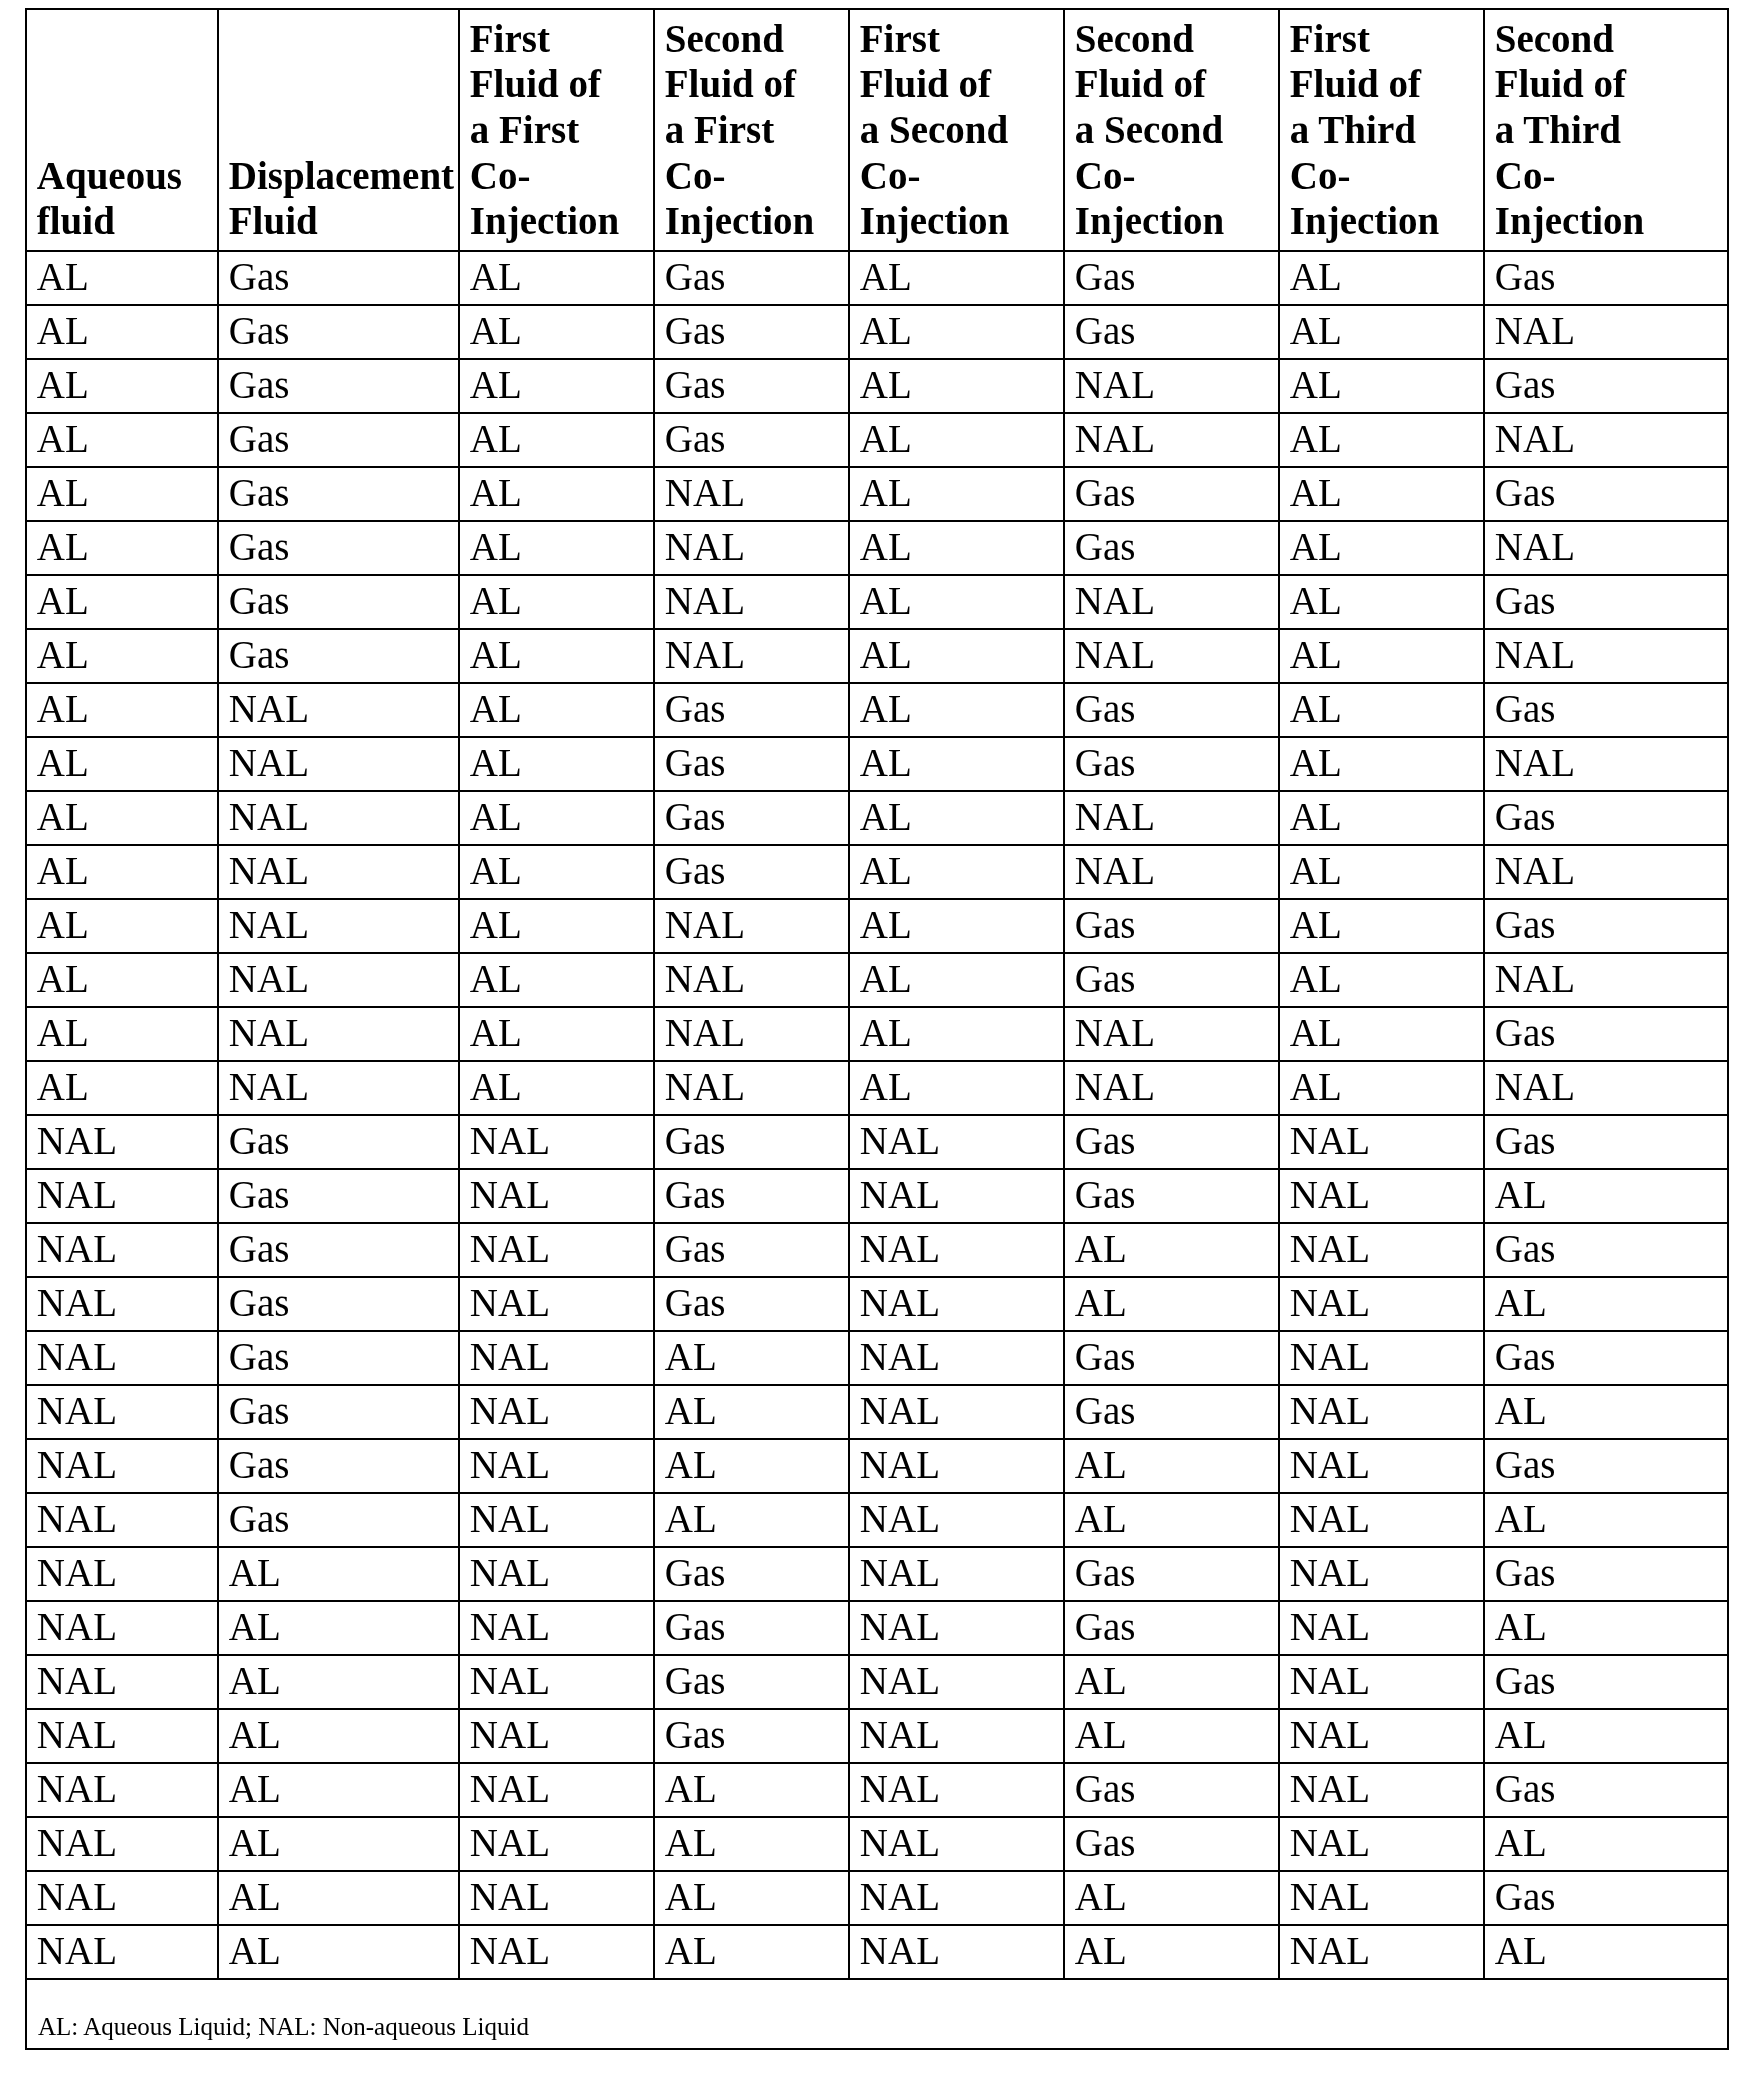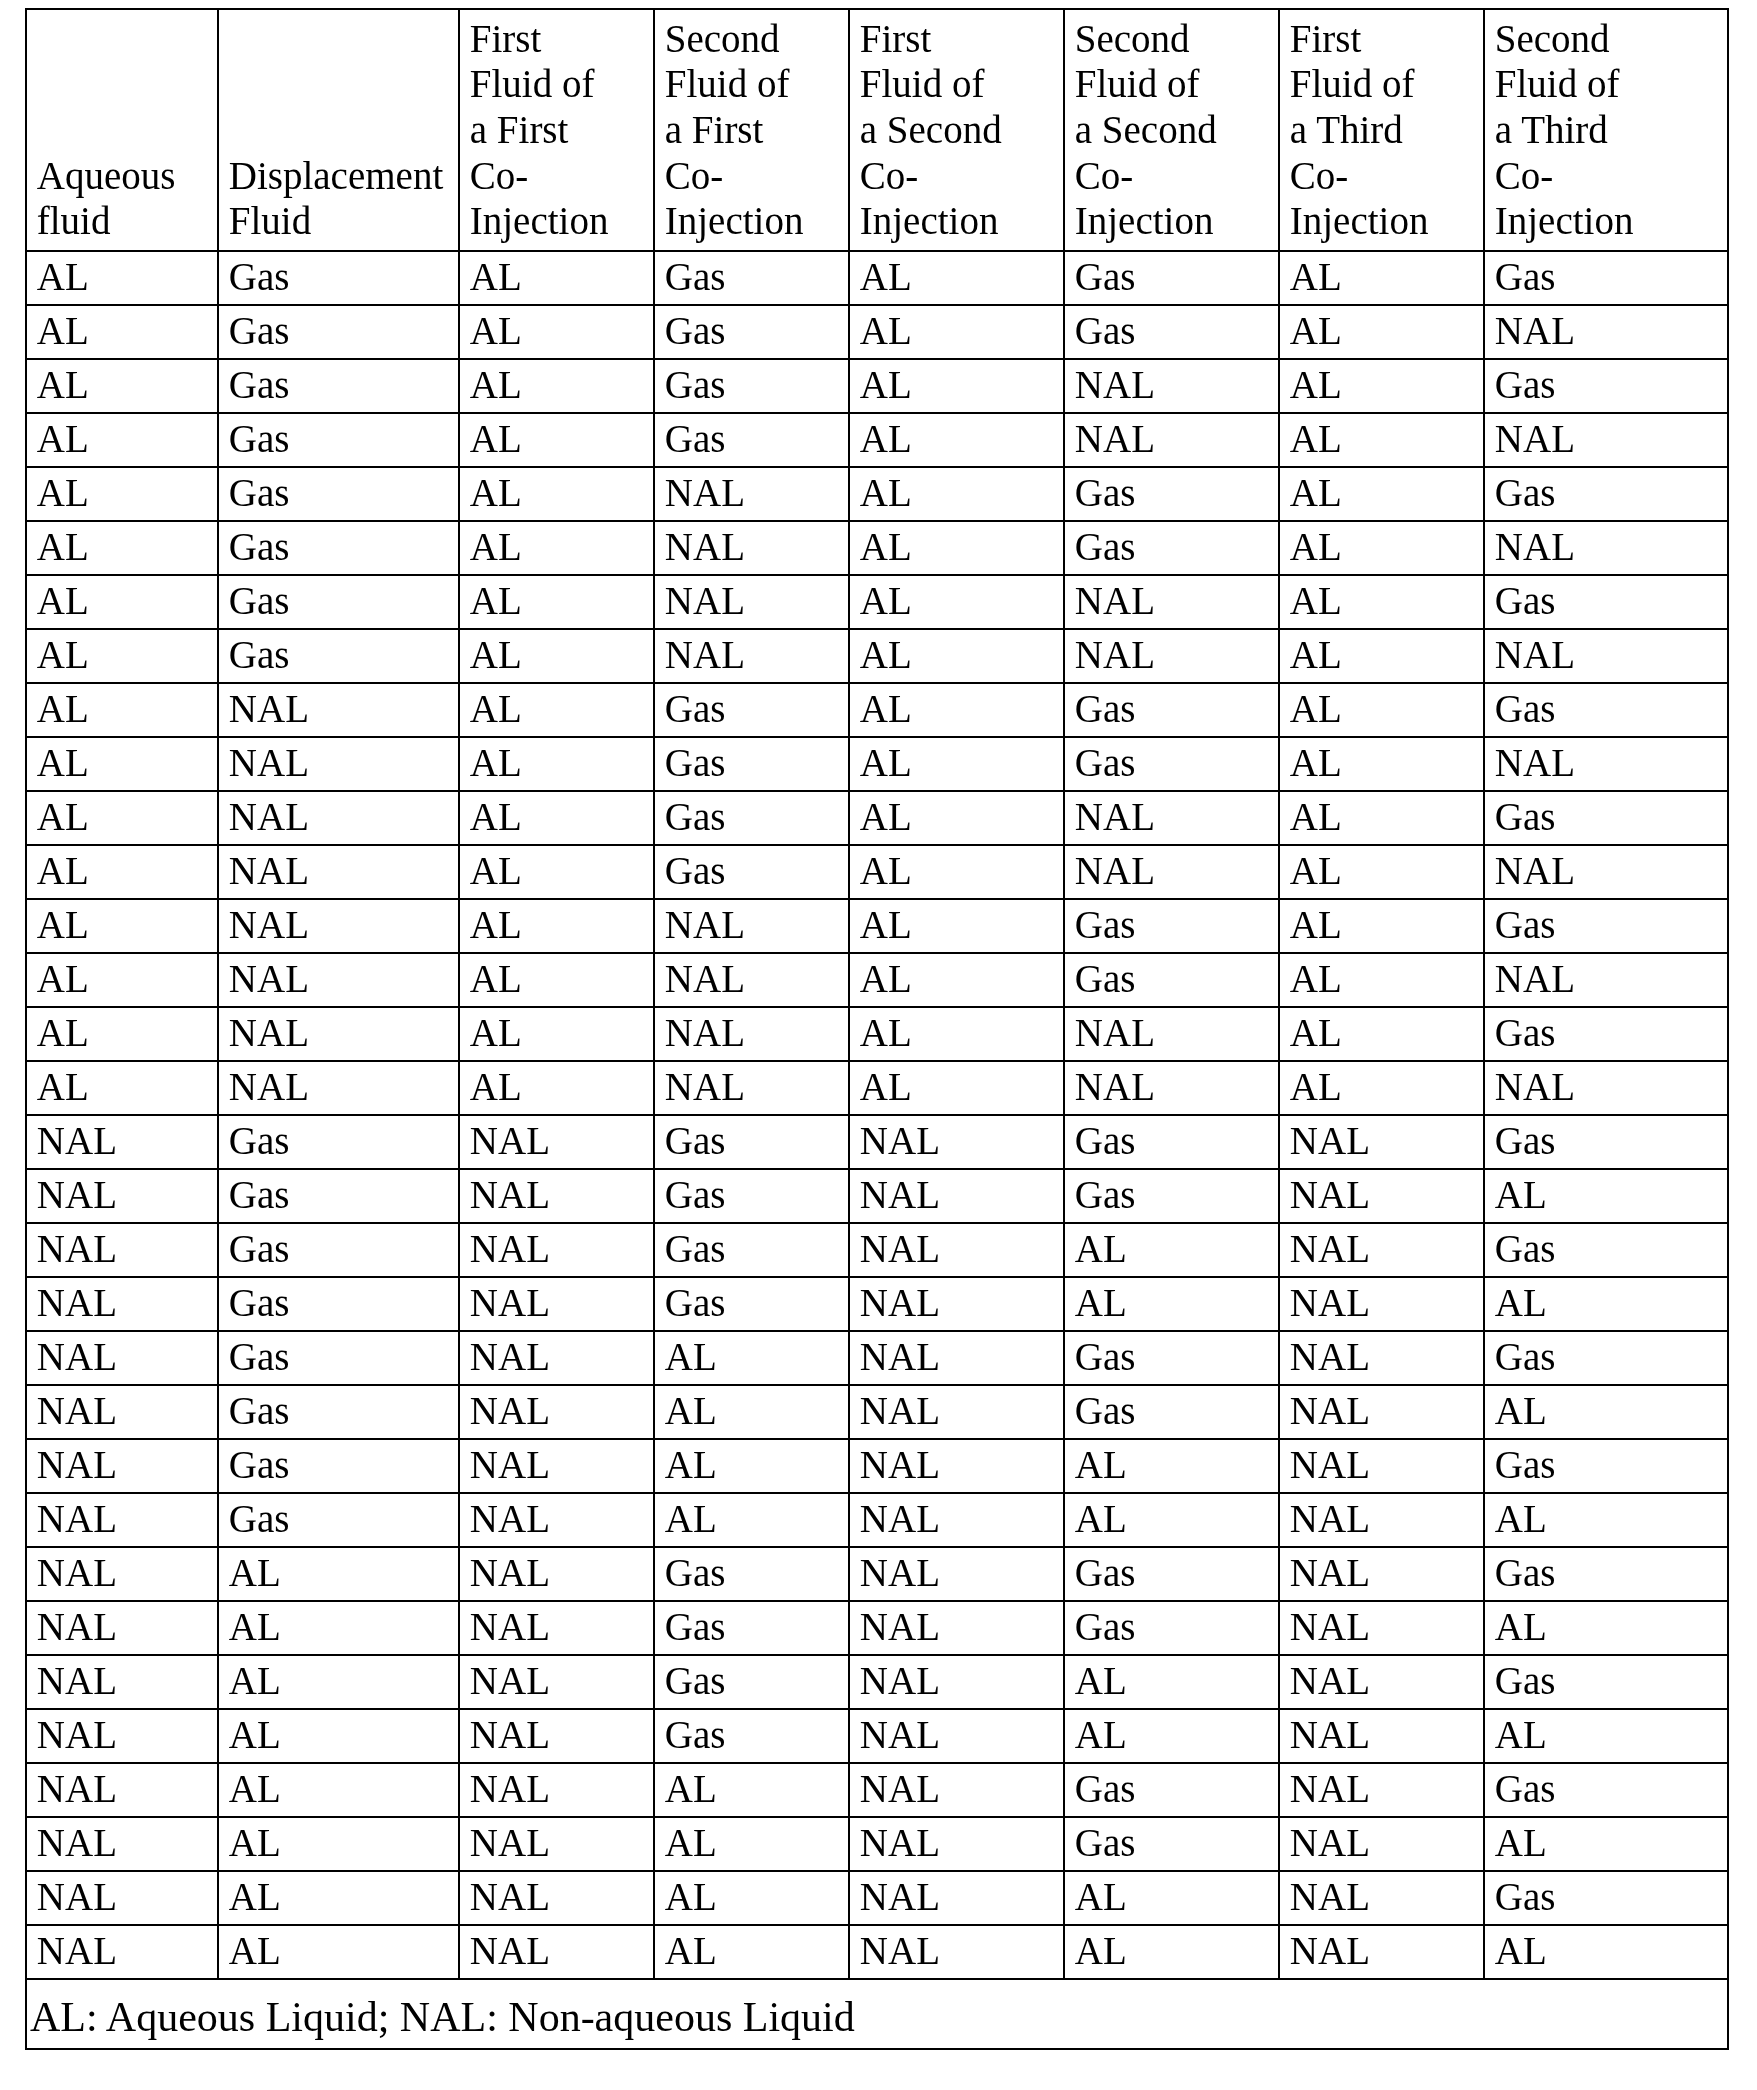--- a/index.html
+++ b/index.html
@@ -37,41 +37,41 @@
   table.fluid-table td {
     border: 2px solid #000;
     padding: 2px 0 3.9px 9.8px;
     text-align: left;
     vertical-align: bottom;
     font-size: 39px;
     line-height: 1.17;
     white-space: nowrap;
   }
   table.fluid-table thead th {
-    font-weight: normal;
+    font-weight: bold;
     vertical-align: bottom;
     height: 232px;
     padding-bottom: 5.9px;
     white-space: normal;
     word-break: normal;
   }
   table.fluid-table thead th .hdr-line {
     display: block;
   }
   table.fluid-table tbody td {
     font-weight: normal;
     height: 54px;
     box-sizing: border-box;
   }
   table.fluid-table tfoot td {
     font-weight: normal;
     height: 60px;
-    padding-left: 3px;
+    padding-left: 11px;
     padding-bottom: 5.9px;
-    font-size: 42px;
+    font-size: 25px;
     margin-top: 8px;
   }
 </style>
 </head>
 <body>
 
 <div id="table-wrap">
   <table class="fluid-table">
     <colgroup>
       <col class="c0">

